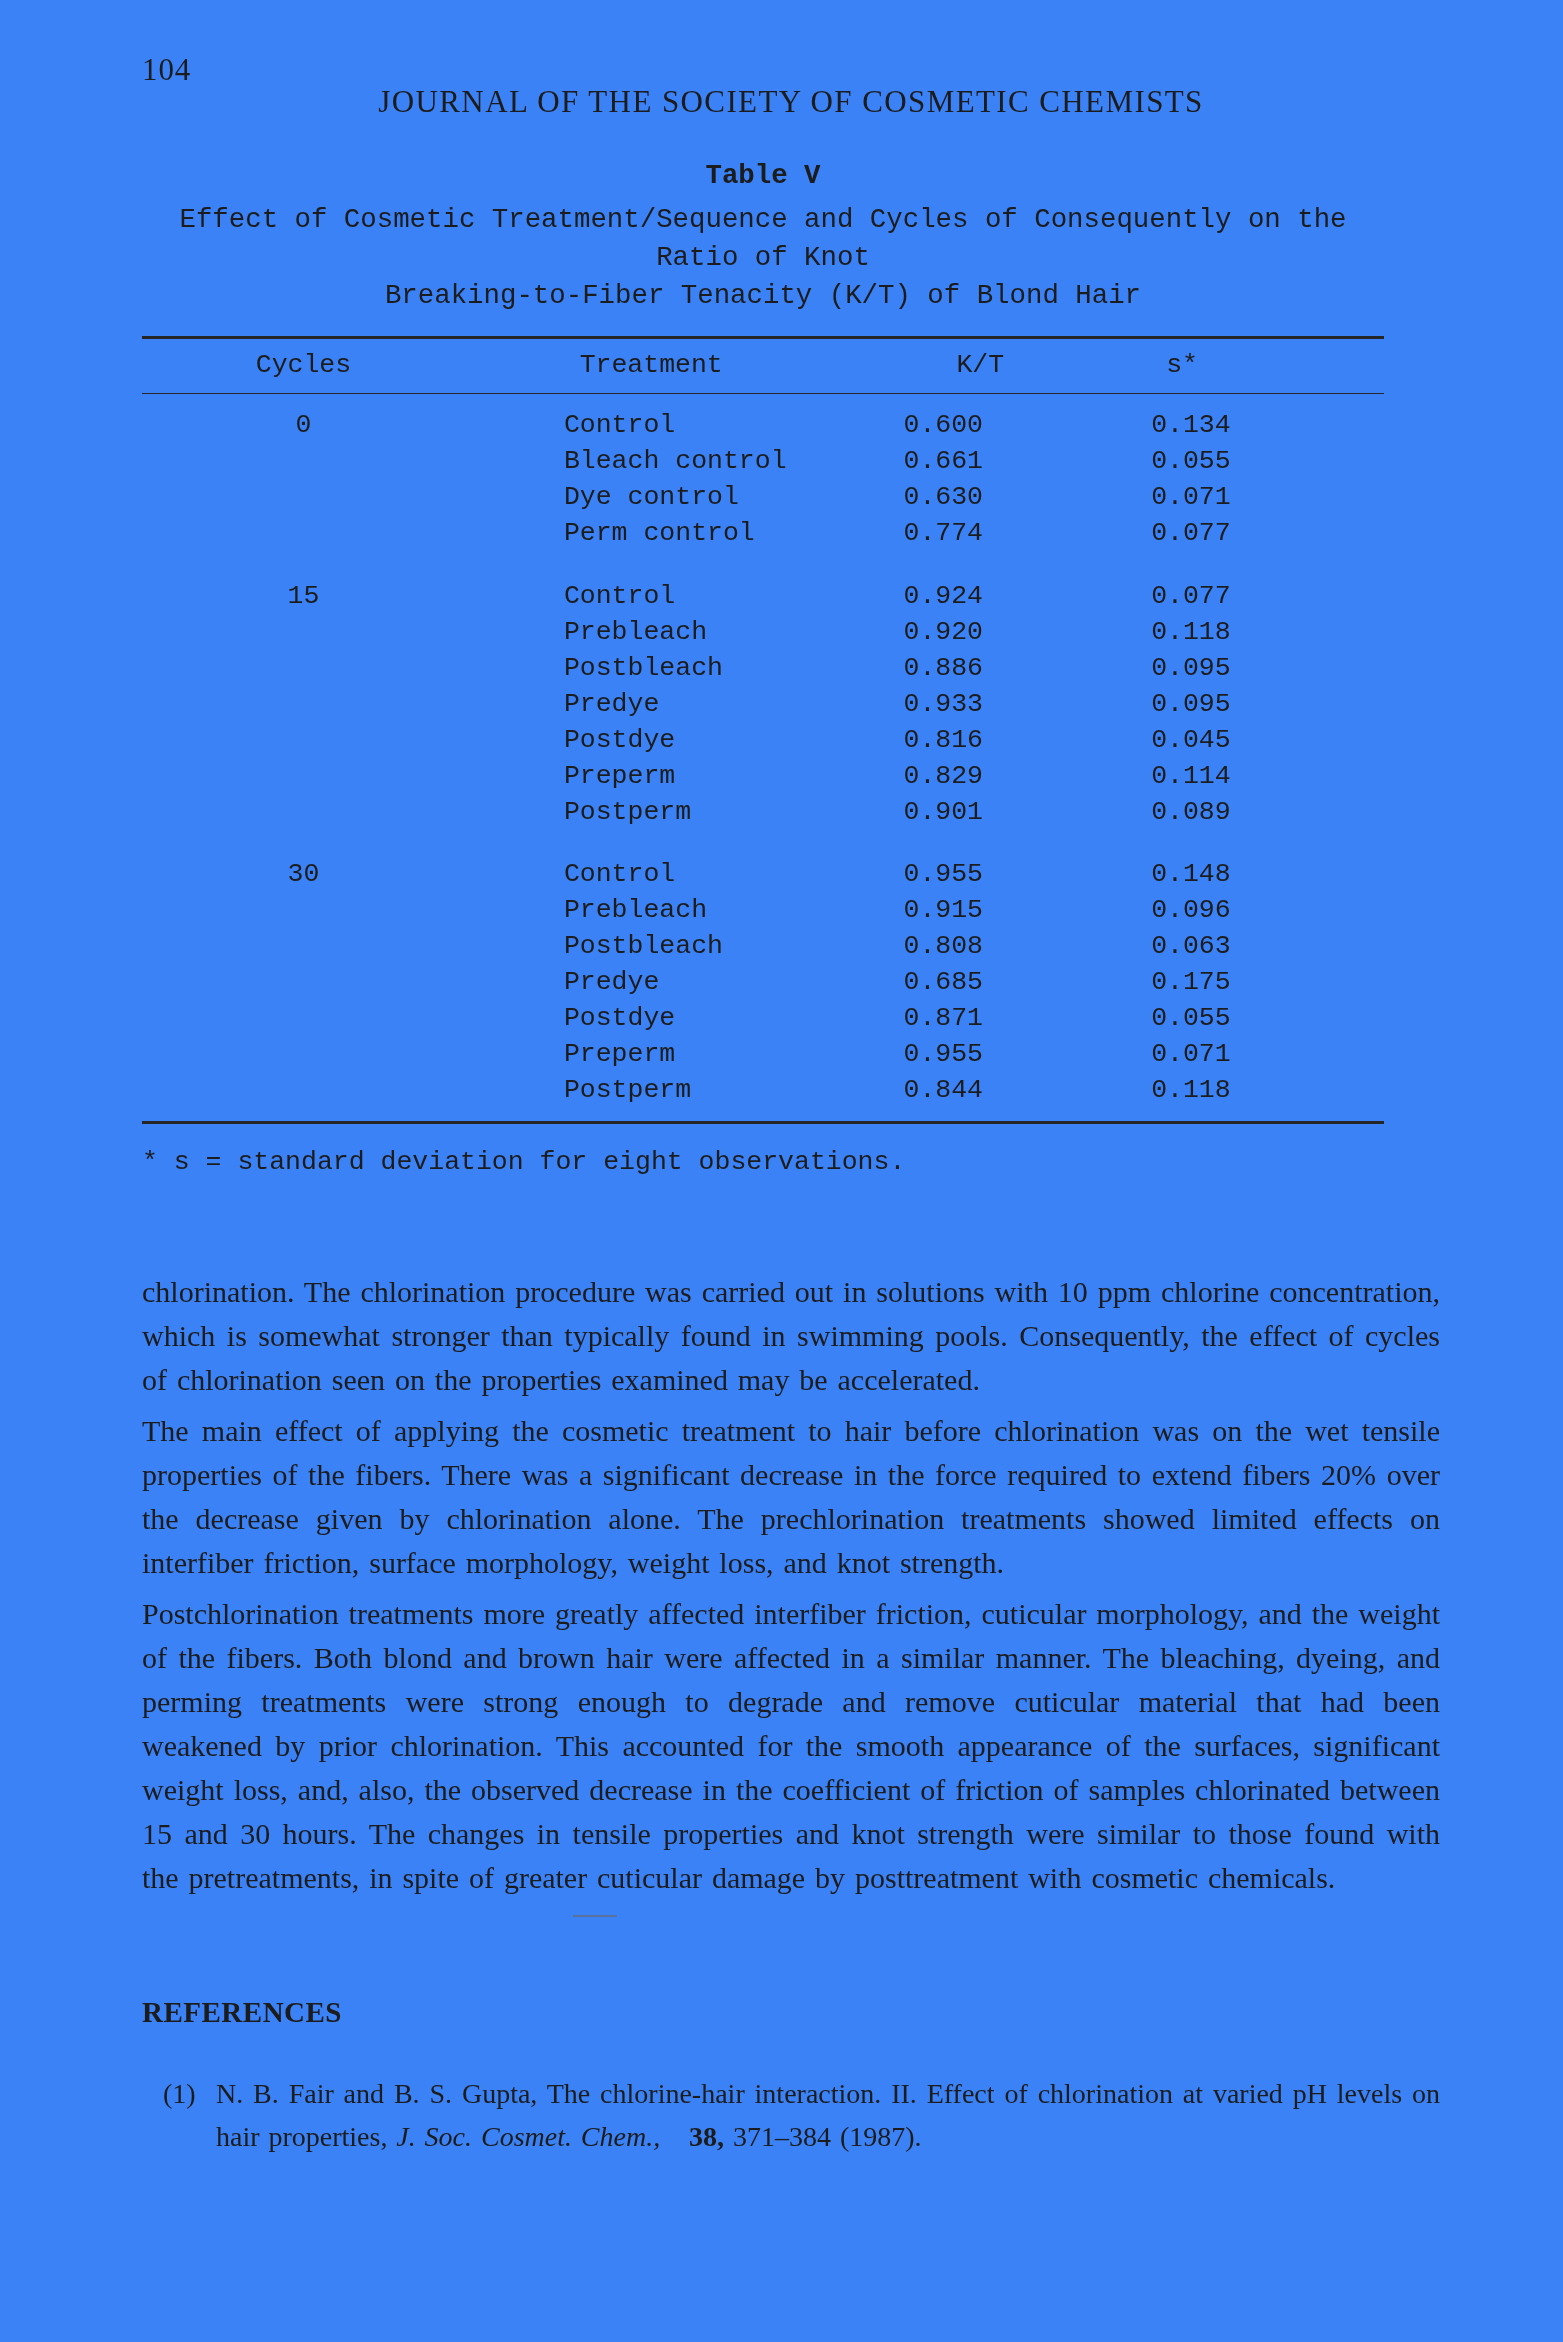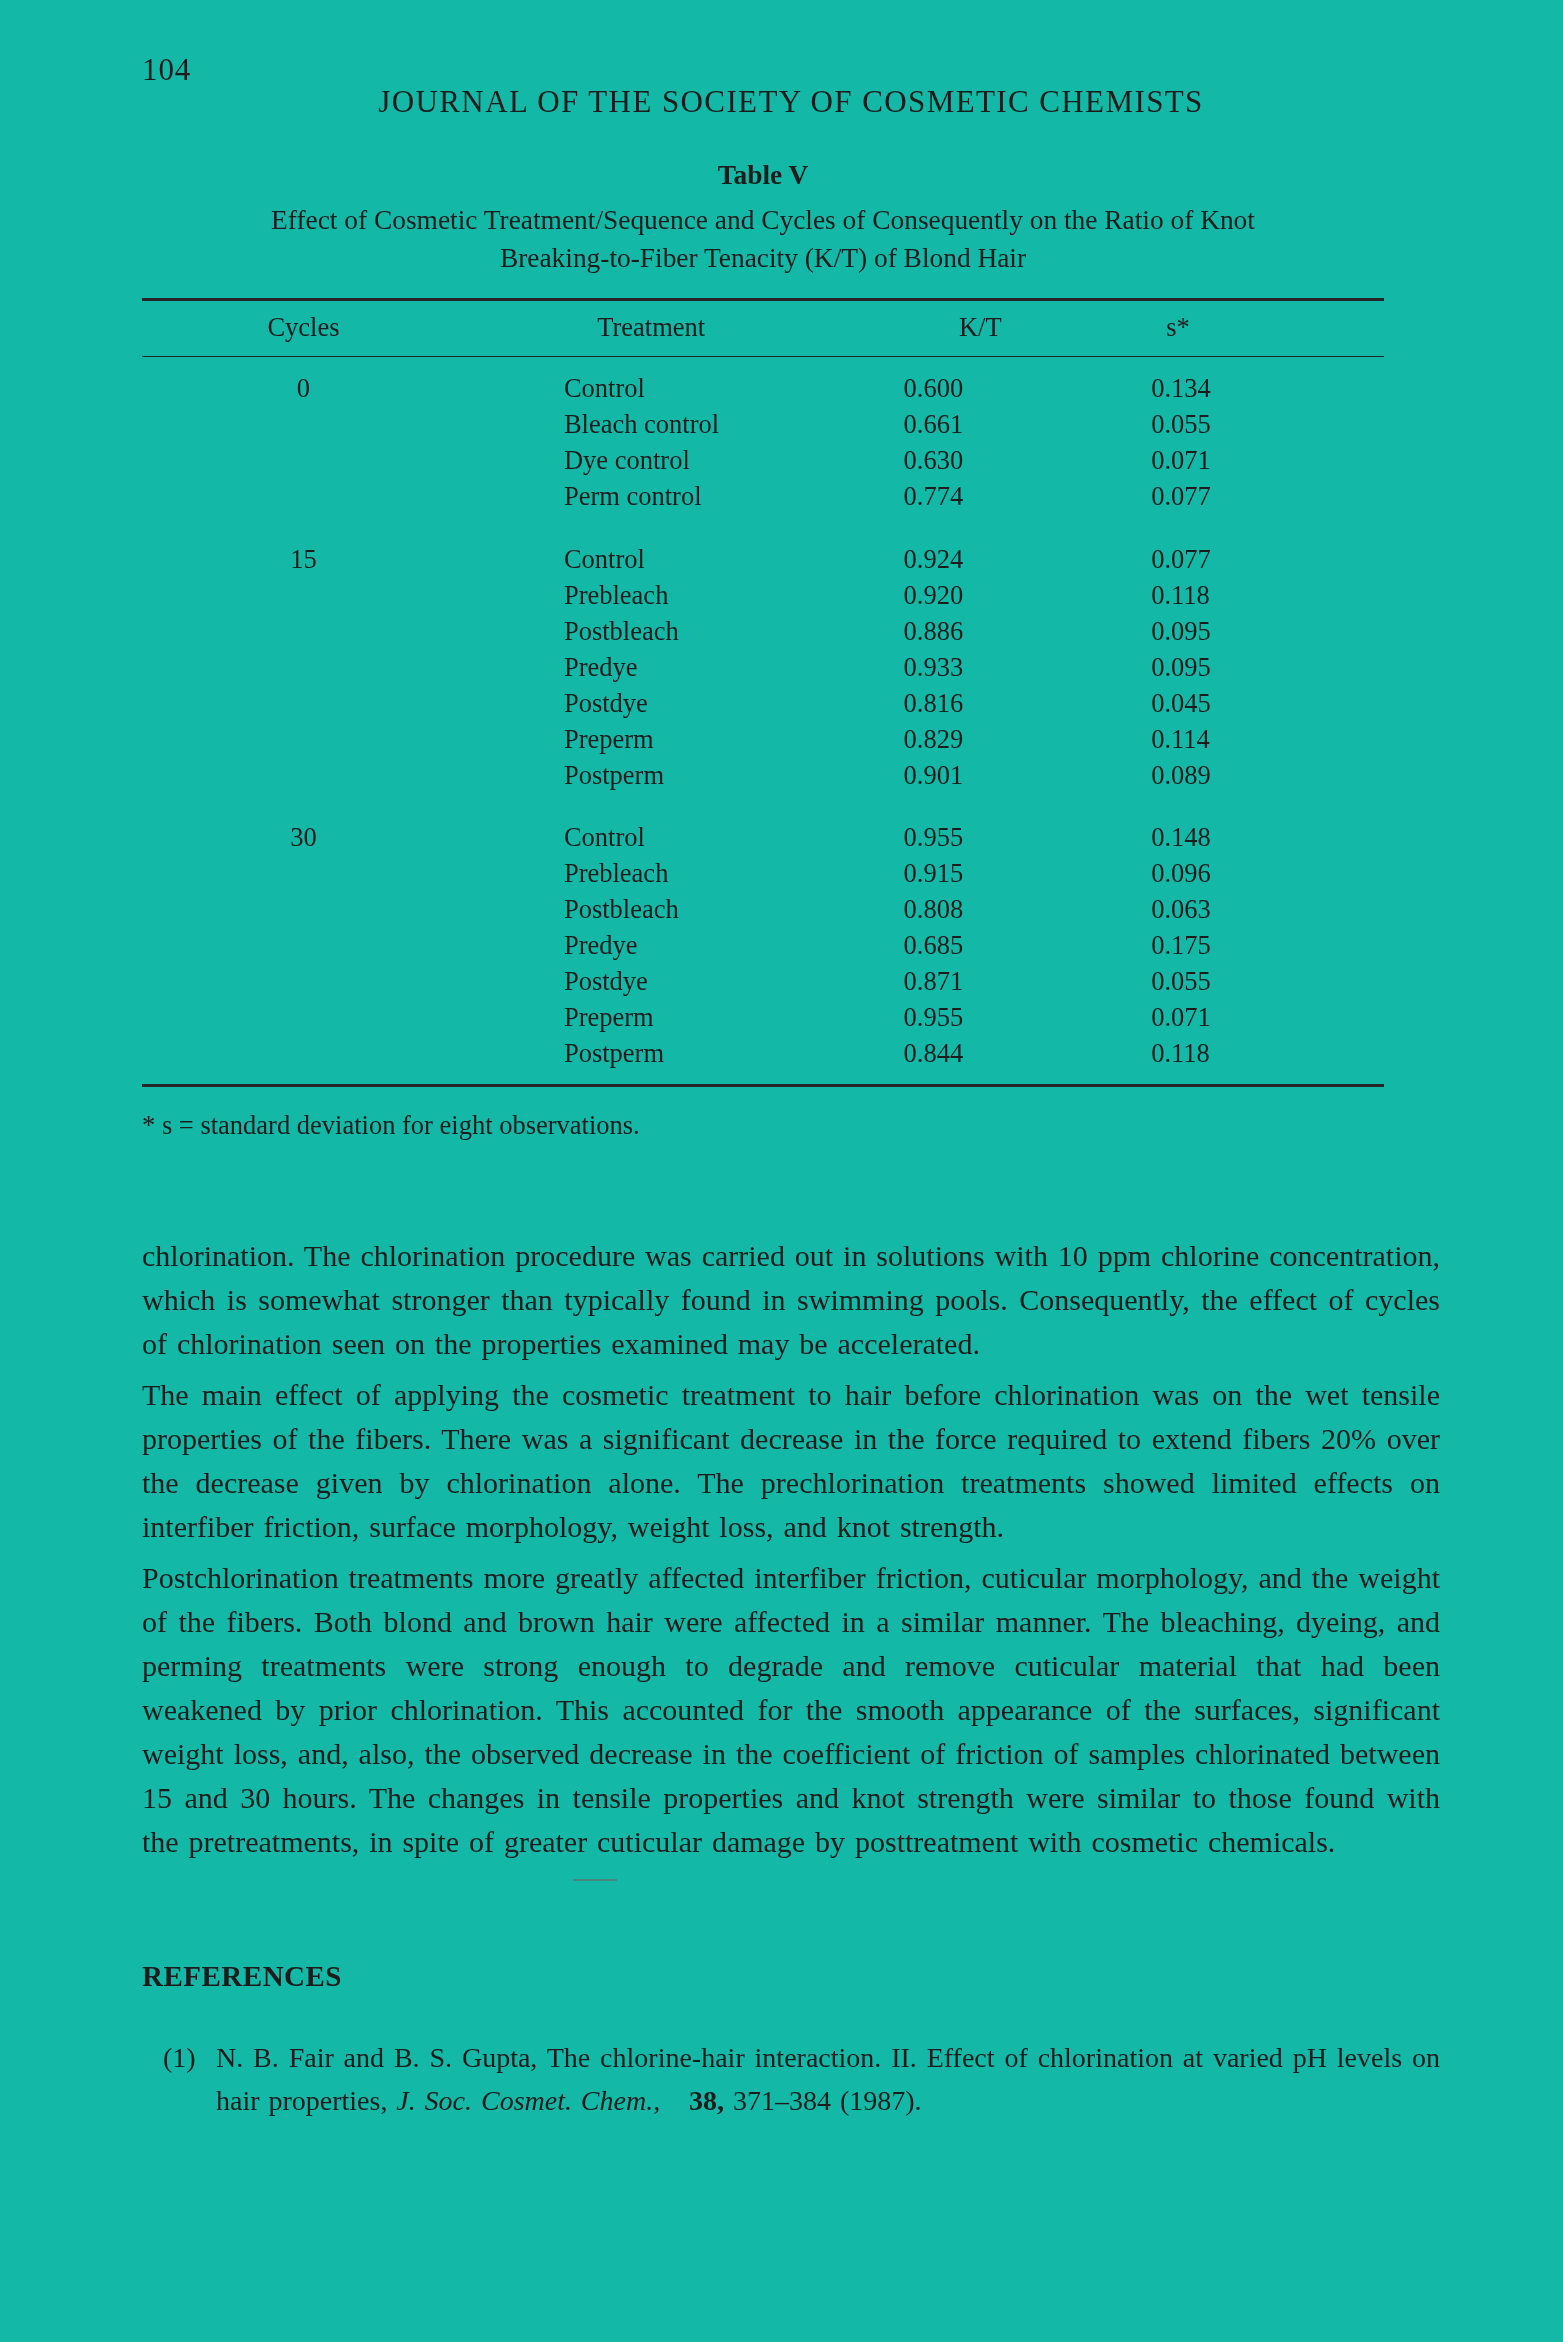--- a/index.html
+++ b/index.html
@@ -2,40 +2,40 @@
 <html style="font-size:15px"><head>
 <meta charset="utf-8">
 <style>
   * { box-sizing: border-box; }
   html, body { margin: 0; padding: 0; background: #e8e8e8; }
   .page {
     position: relative;
     width: 1563px;
     height: 2342px;
     margin: 0 auto;
-    background: #14b8a6;
+    background: #3b82f6;
     color: #1c1c1c;
     font-family: "Liberation Serif", "DejaVu Serif", serif;
     padding: 52px 123px 0 142px;
     overflow: hidden;
   }
 
   
   .page-header { position: relative; height: 42px; }
   .page-number {
     position: absolute; left: 0; top: 0;
     font-size: 31px; letter-spacing: 0.9px;
   }
   .journal-title {
     position: absolute; left: 50%; top: 0; transform: translateX(-50%);
     font-size: 31px; letter-spacing: 1.4px; white-space: nowrap; margin-top: 32px;
   }
 
   
-  .table-section { margin-top: 66px; width: 1242px; }
+  .table-section { margin-top: 66px; width: 1242px; font-family: Liberation Mono, monospace; }
   .table-title { text-align: center; font-weight: bold; font-size: 27.4px; margin-bottom: 9.5px; }
   .table-caption { text-align: center; font-size: 27.4px; line-height: 38px; margin-bottom: 21px; }
   .table-caption span { display: block; }
 
   table.data-table {
     width: 1242px;
     border-collapse: collapse;
     border-top: 3.8px solid #262626;
     border-bottom: 3.8px solid #262626;
     font-size: 26.5px;

